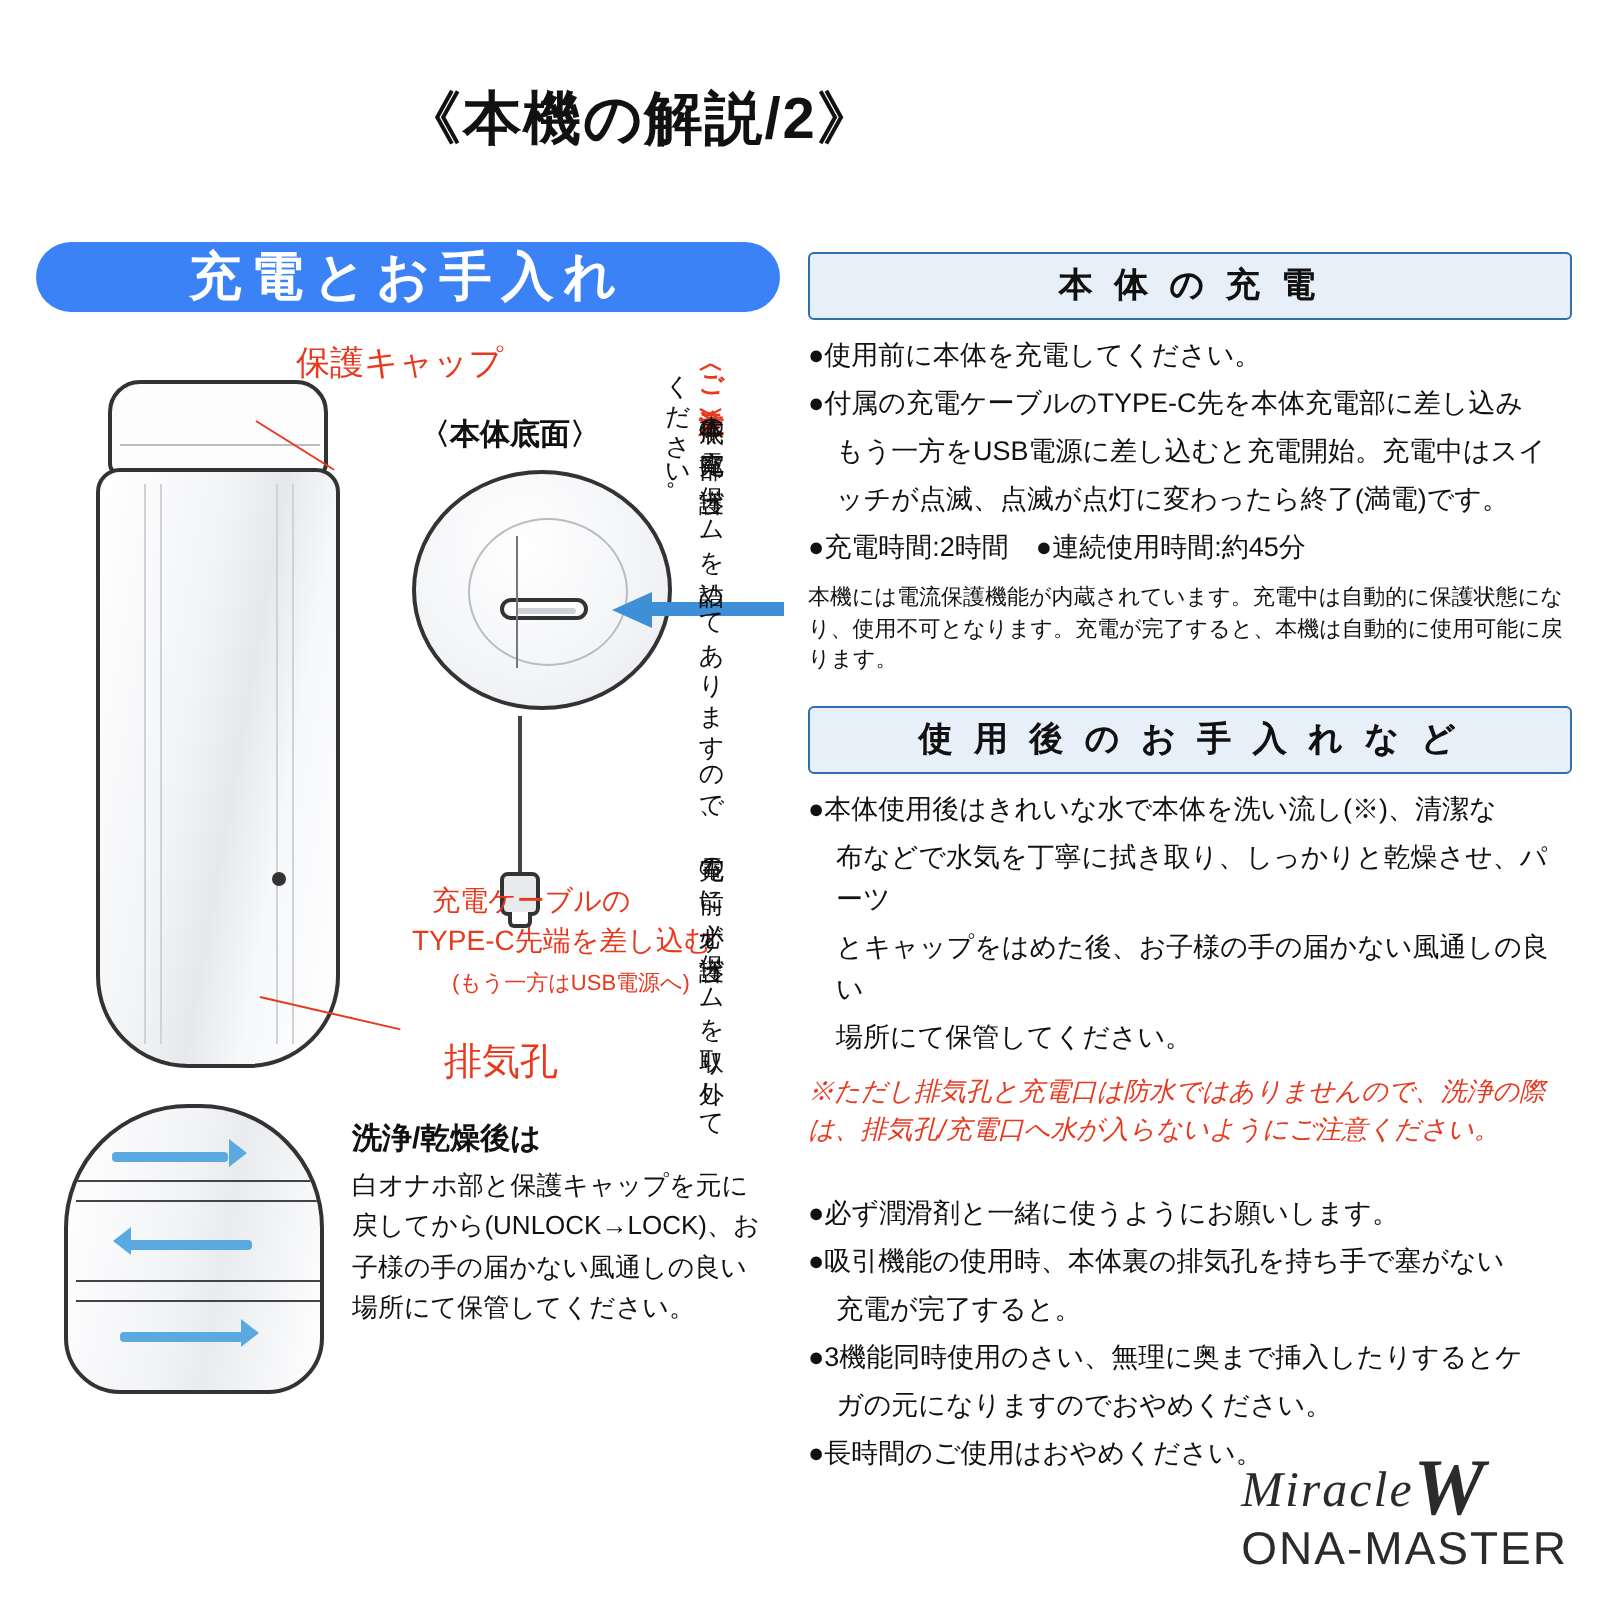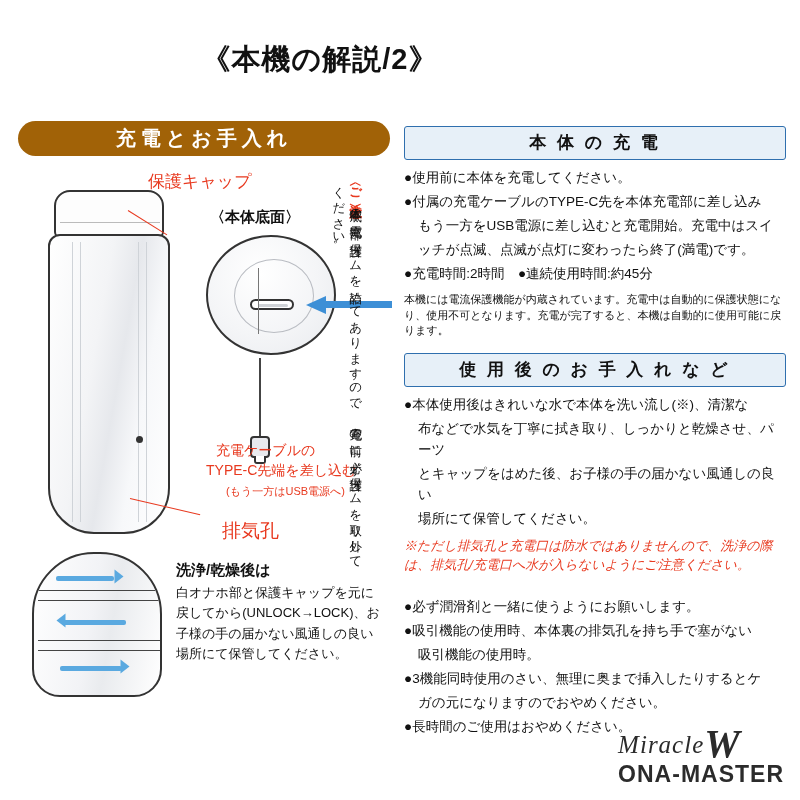--- a/index.html
+++ b/index.html
@@ -29,24 +29,24 @@
     font-size: 29px;
     font-weight: bold;
     letter-spacing: 1px;
     color: #111;
   }
   
   .left-banner {
     position: absolute;
     left: 18px; top: 121px;
     width: 372px; height: 35px;
-    background: #a16207;
+    background: #3b82f6;
     border-radius: 18px;
     color: #fff;
-    font-size: 20px;
+    font-size: 26px;
     font-weight: bold;
     letter-spacing: 5px;
     text-align: center;
     line-height: 35px;
   }
   
   .left-area {
     position: absolute;
     left: 10px; top: 160px;
     width: 385px; height: 560px;
@@ -346,21 +346,21 @@
     letter-spacing: 1px;
   }
   .logo .l1 .big {
     font-size: 40px;
     font-weight: bold;
     font-style: italic;
     vertical-align: -4px;
   }
   .logo .l2 {
     font-size: 23px;
-    font-weight: bold;
+    font-weight: normal;
     letter-spacing: 1px;
     margin-top: -6px;
   }
 </style>
 </head>
 <body>
 
 <div class="page">
 
   <div class="title">《本機の解説/2》</div>
@@ -453,21 +453,21 @@
       <p class="ind">とキャップをはめた後、お子様の手の届かない風通しの良い</p>
       <p class="ind">場所にて保管してください。</p>
       <div class="warn-red">※ただし排気孔と充電口は防水ではありませんので、洗浄の際は、排気孔/充電口へ水が入らないようにご注意ください。</div>
     </div>
 
     <div class="gap"></div>
 
     <div class="sec-body">
       <p>●必ず潤滑剤と一緒に使うようにお願いします。</p>
       <p>●吸引機能の使用時、本体裏の排気孔を持ち手で塞がない</p>
-      <p class="ind">吸引機能の使用時。</p>
+      <p class="ind">充電が完了すると。</p>
       <p>●3機能同時使用のさい、無理に奥まで挿入したりするとケ</p>
       <p class="ind">ガの元になりますのでおやめください。</p>
       <p>●長時間のご使用はおやめください。</p>
     </div>
   </div>
 
   <div class="logo">
     <div class="l1"><span>Miracle</span><span class="big">W</span></div>
     <div class="l2">ONA-MASTER</div>
   </div>

